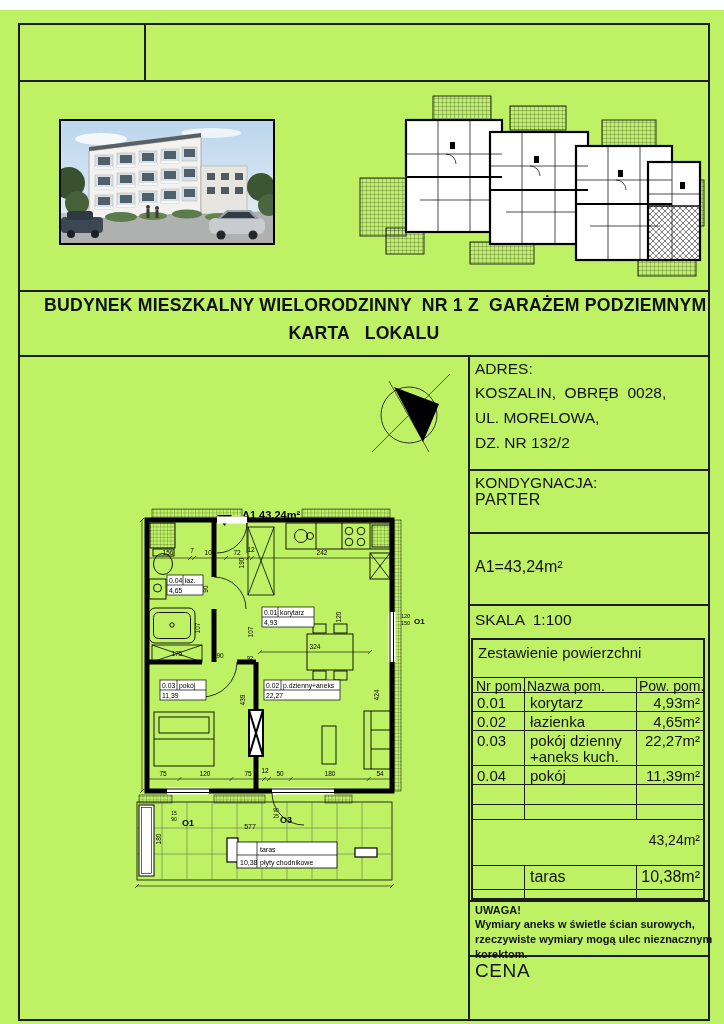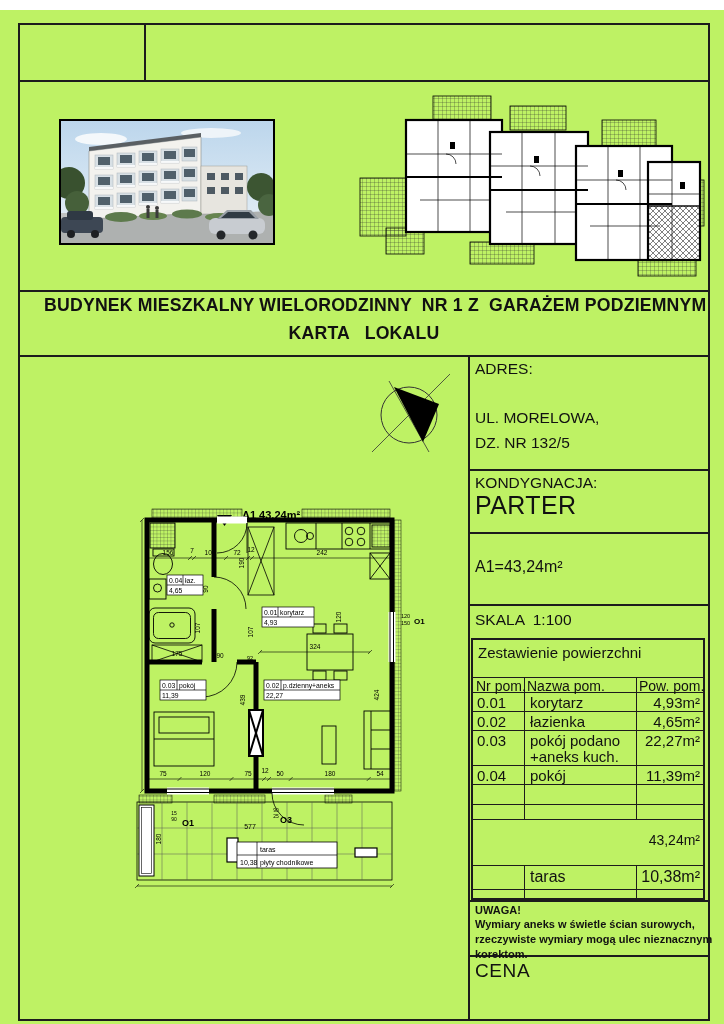--- a/index.html
+++ b/index.html
@@ -6,21 +6,21 @@
   html,body{width:724px;height:1024px;background:#fff;font-family:"Liberation Sans",sans-serif;color:#111}
   .page{position:absolute;left:0;top:10px;width:724px;height:1024px;background:#bef264;overflow:hidden}
   .sheet{position:absolute;left:18px;top:13px;width:692px;height:998px;border:2px solid #1c1c1c}
   .abs{position:absolute}
   .hline{position:absolute;background:#1c1c1c;height:2px}
   .vline{position:absolute;background:#1c1c1c;width:2px}
   .t{position:absolute;white-space:pre;line-height:1.15}
   .title-line{width:100%;text-align:center;font-weight:bold;transform:scaleX(.93);transform-origin:50% 50%;letter-spacing:.2px}
   .panel{position:absolute;left:448px;top:330px;width:240px;height:728px}
   .panel .lbl{font-size:15.5px}
-  .panel .big{font-size:25px;letter-spacing:.4px}
+  .panel .big{font-size:16px;letter-spacing:.4px}
   .tablebox{position:absolute;left:3px;top:283px;width:234px;height:262px;border:2px solid #1c1c1c}
   .tl{position:absolute;background:#1c1c1c}
   .cell{position:absolute;font-size:15px;white-space:pre}
   .right{text-align:right}
   .notes{font-size:11px;font-weight:bold}
   .photo{position:absolute;left:39px;top:94px;width:216px;height:126px;border:2px solid #000}
   svg{display:block}
   svg text{font-family:"Liberation Sans",sans-serif;fill:#000}
 </style>
 </head>
@@ -464,22 +464,23 @@
   </svg>
 
   <div class="panel">
     <div class="hline" style="left:0;top:114px;width:240px"></div>
     <div class="hline" style="left:0;top:177px;width:240px"></div>
     <div class="hline" style="left:0;top:249px;width:240px"></div>
     <div class="hline" style="left:0;top:545px;width:240px"></div>
     <div class="hline" style="left:0;top:600px;width:240px"></div>
 
     <div class="t lbl" style="left:7px;top:5px">ADRES:</div>
+    <div class="t lbl" style="left:7px;top:29px">KOSZALIN,  OBRĘB  0028,</div>
     <div class="t lbl" style="left:7px;top:54px">UL. MORELOWA,</div>
-    <div class="t lbl" style="left:7px;top:79px">DZ. NR 132/5</div>
+    <div class="t lbl" style="left:7px;top:79px">DZ. NR 132/2</div>
 
     <div class="t lbl" style="left:7px;top:119px">KONDYGNACJA:</div>
     <div class="t big" style="left:7px;top:136px">PARTER</div>
 
     <div class="t" style="left:7px;top:203px;font-size:16px">A1=43,24m²</div>
 
     <div class="t lbl" style="left:7px;top:256px">SKALA  1:100</div>
 
     <div class="tablebox">
       <div class="tl" style="left:0;top:37px;width:230px;height:1px"></div>
@@ -505,21 +506,21 @@
 
       <div class="cell" style="left:4px;top:54px">0.01</div>
       <div class="cell" style="left:57px;top:54px">korytarz</div>
       <div class="cell right" style="left:163px;top:54px;width:64px">4,93m²</div>
 
       <div class="cell" style="left:4px;top:73px">0.02</div>
       <div class="cell" style="left:57px;top:73px">łazienka</div>
       <div class="cell right" style="left:163px;top:73px;width:64px">4,65m²</div>
 
       <div class="cell" style="left:4px;top:92px">0.03</div>
-      <div class="cell" style="left:57px;top:92px">pokój podano</div>
+      <div class="cell" style="left:57px;top:92px">pokój dzienny</div>
       <div class="cell" style="left:57px;top:108px">+aneks kuch.</div>
       <div class="cell right" style="left:163px;top:92px;width:64px">22,27m²</div>
 
       <div class="cell" style="left:4px;top:127px">0.04</div>
       <div class="cell" style="left:57px;top:127px">pokój</div>
       <div class="cell right" style="left:163px;top:127px;width:64px">11,39m²</div>
 
       <div class="cell right" style="left:100px;top:192px;width:127px;font-size:14px">43,24m²</div>
 
       <div class="cell" style="left:57px;top:228px;font-size:16px">taras</div>

